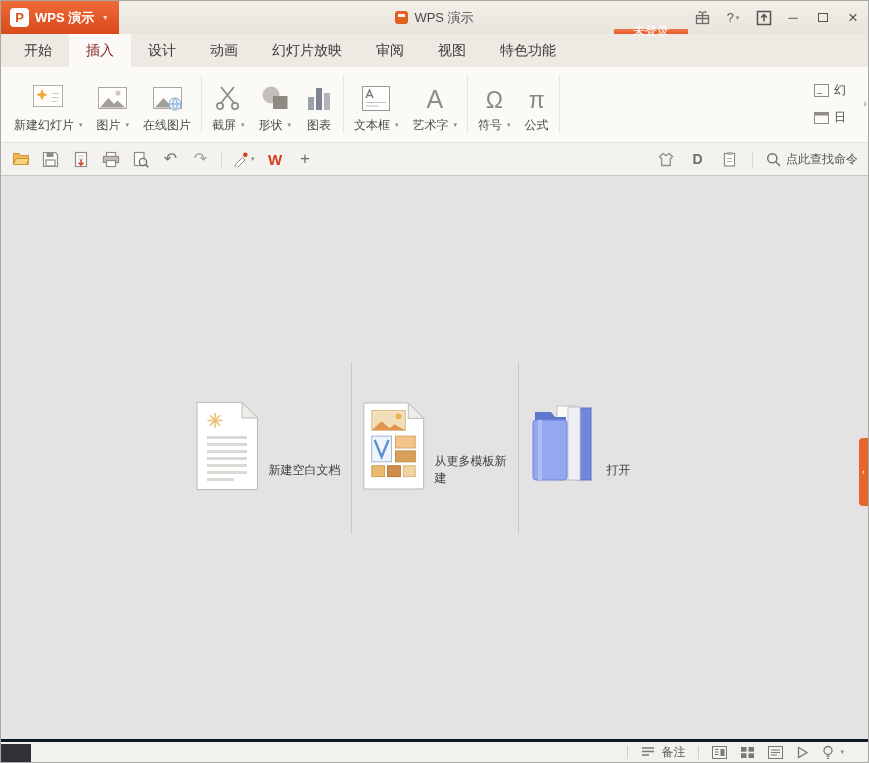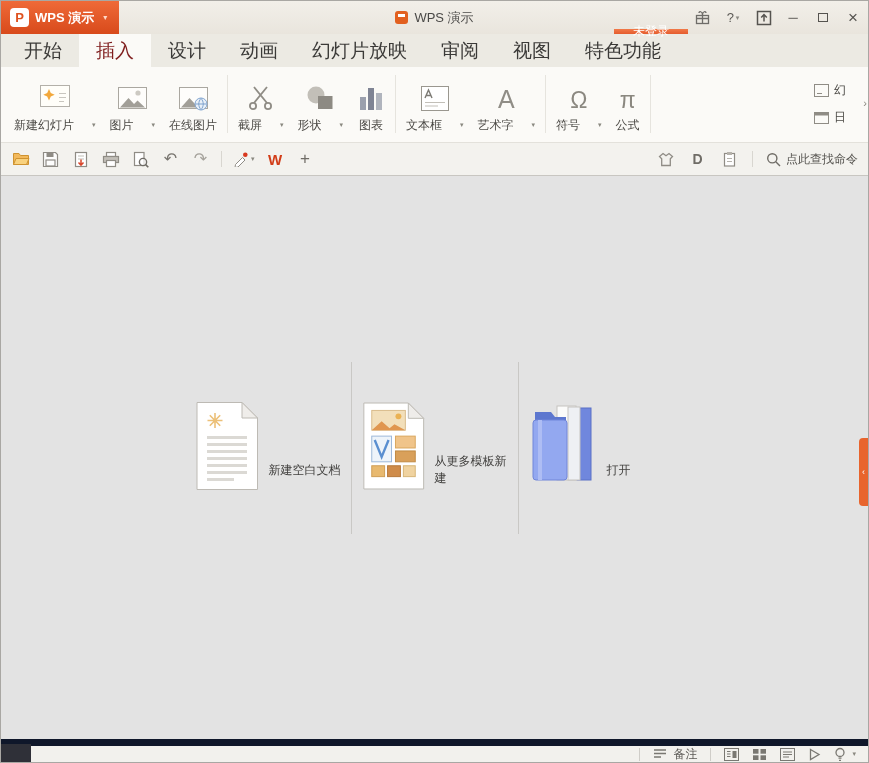--- a/index.html
+++ b/index.html
@@ -29,30 +29,30 @@
   .help-btn{ width:34px; display:flex; align-items:center; justify-content:center; gap:2px;
              color:#5c5a56; font-size:13px; }
   .help-caret{ font-size:7px; color:#8a8882; }
   .winbtn{ width:30px; display:flex; align-items:center; justify-content:center;
            color:#55534f; font-size:13px; }
   .max-box{ width:10px; height:9px; border:1.4px solid #55534f; display:inline-block; }
 
   
   .tabbar{ position:absolute; top:33px; left:0; right:0; height:33px; background:#eceae3;
            display:flex; align-items:stretch; padding-left:6px; }
-  .tab{ padding:5px 17px; display:flex; align-items:center; font-size:19px; color:#3b3a38; cursor:default; }
+  .tab{ padding:5px 17px; display:flex; align-items:center; font-size:14px; color:#3b3a38; cursor:default; }
   .tab.active{ background:#fbfaf7; color:#7f1d1d; }
 
   
   .ribbon{ position:absolute; top:66px; left:0; right:0; height:76px; background:#fbfaf7;
            border-bottom:1px solid #e3e1db; display:flex; align-items:center; padding:3px 0 5px 6px; }
   .ritem{ display:flex; flex-direction:column; align-items:center; justify-content:flex-end;
           gap:5px; padding:2px 7px; height:64px; }
   .ricon{ height:34px; display:flex; align-items:flex-end; justify-content:center; }
-  .rlabel{ font-size:12px; color:#4c4a46; display:flex; align-items:center; gap:18px; white-space:nowrap; }
+  .rlabel{ font-size:12px; color:#4c4a46; display:flex; align-items:center; gap:5px; white-space:nowrap; }
   .rcaret{ font-size:7px; color:#8a8880; }
   .rsep{ width:1px; height:58px; background:#e6e4de; margin:0 3px; align-self:center; }
   .glyph{ font-size:23px; color:#8b8880; line-height:1; }
   .glyph-a{ font-size:25px; color:#908d86; line-height:1; }
   .ribbon-right{ margin-left:auto; display:flex; flex-direction:column; gap:10px;
                  width:58px; overflow:hidden; padding-left:4px; }
   .rmini{ display:flex; align-items:center; gap:5px; font-size:12px; color:#4c4a46; white-space:nowrap; }
   .ribbon-more{ position:absolute; right:1px; top:30px; font-size:11px; color:#8a8880; }
 
   
@@ -74,22 +74,22 @@
               justify-content:center; align-items:flex-start; }
   .start-cell{ width:166px; display:flex; flex-direction:row; align-items:center; padding-top:36px; }
   .start-label{ margin-top:48px; font-size:12px; color:#42413f; }
   .vdivider{ width:1px; height:172px; background:#c9c8c5; }
   .panel-handle{ position:absolute; right:0; top:261px; width:9px; height:68px; background:#e8642d;
                  border-radius:4px 0 0 4px; display:flex; align-items:center; justify-content:center;
                  color:#fff; font-size:9px; cursor:pointer; }
 
   
   .statusbar{ position:absolute; left:0; right:0; bottom:0; height:23px; background:#f2f1ed;
-              border-top:7px solid #0f172a; display:flex; align-items:center;
-              padding:0 12px 0 40px; font-size:12px; color:#5c5a56; }
+              border-top:3px solid #0f172a; display:flex; align-items:center;
+              padding:0 24px 0 40px; font-size:12px; color:#5c5a56; }
   .dark-corner{ position:absolute; left:0; bottom:0; width:30px; height:18px; background:#2f3038; }
   .sb-right{ margin-left:auto; display:flex; align-items:center; gap:13px; }
   .sb-group{ display:flex; align-items:center; gap:6px; }
   .sb-sep{ width:1px; height:13px; background:#cfcdc8; }
   .sb-caret{ font-size:7px; color:#8a8880; }
 </style>
 </head>
 <body>
 
 <div class="window">

